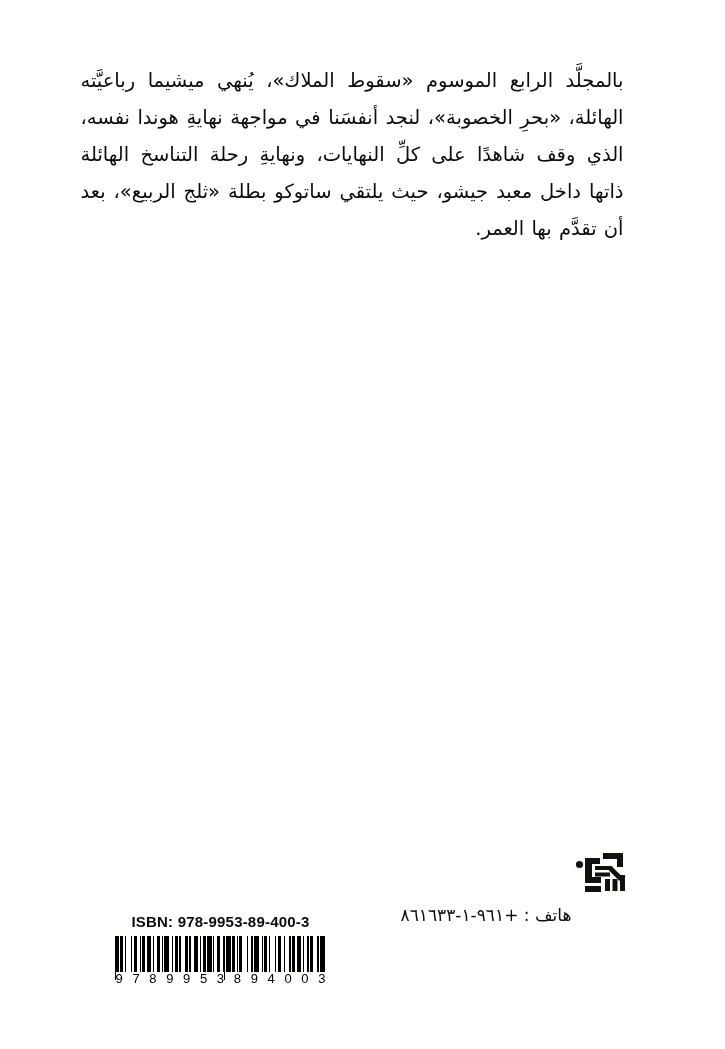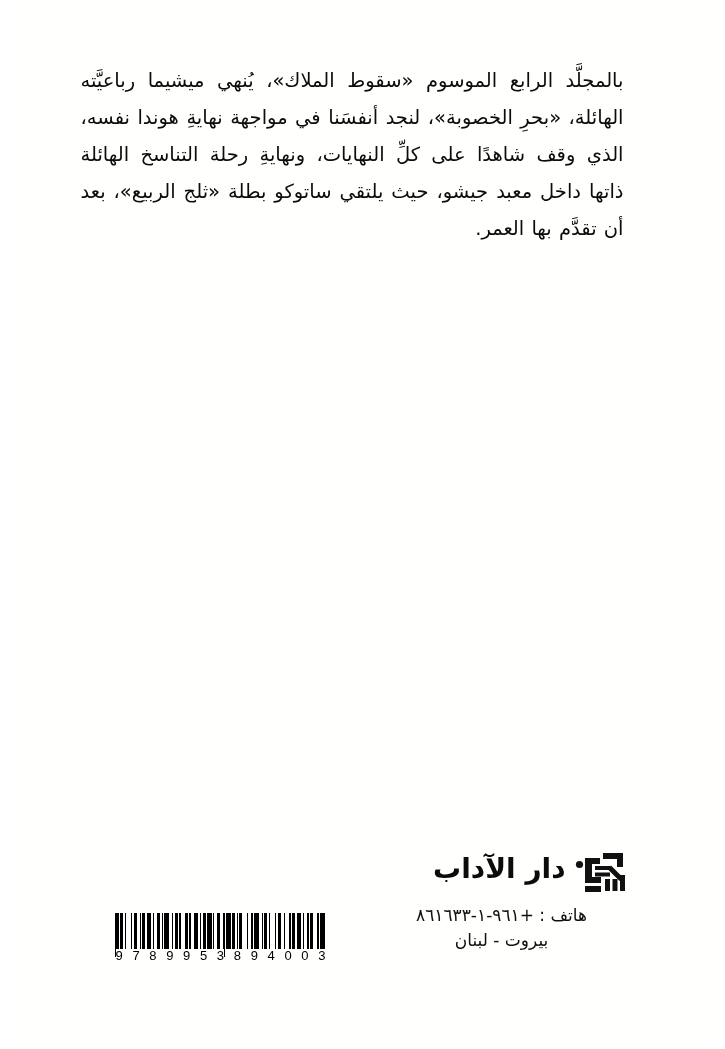--- a/index.html
+++ b/index.html
@@ -83,21 +83,22 @@
     text-align: left;
     direction: rtl;
   }
   .contact-line {
     font-family: "DejaVu Sans", "Liberation Sans", sans-serif;
     font-size: 17px;
     line-height: 25px;
     color: #101010;
     white-space: nowrap;
     unicode-bidi: plaintext;
-    text-align: center;
+    text-align: left;
+    margin-left: 24px;
   }
   .contact-line.city {
     letter-spacing: 1px;
   }
 
   
   .isbn-block {
     position: absolute;
     left: 100px;
     top: 913px;
@@ -184,33 +185,32 @@
 
           <polygon points="36,18.5 48,30.5 44.5,34 32.5,22"></polygon>
 
           <rect x="30" y="32" width="5" height="12"></rect>
           <rect x="37.5" y="32" width="5" height="12"></rect>
           <rect x="45" y="28" width="5" height="16"></rect>
 
           <rect x="10" y="39" width="16" height="6"></rect>
         </g>
       </svg>
-      <div class="publisher-name">دار الآداب</div>
     </div>
 
     <div class="contact-lines">
       <div class="contact-line">
         <span>هاتف :</span>
         <span>+٩٦١-١-٨٦١٦٣٣</span>
       </div>
-      <div class="contact-line city">بيروت - لبنان</div>
     </div>
   </div>
 
   <div class="isbn-block">
+    <div class="isbn-text">ISBN: 978-9953-89-400-3</div>
     <div class="barcode-wrap">
       <div class="barcode-bars" id="barcode-bars">
           <span class="tall" style="width: 4.8px;"></span>
           <span class="w" style="width: 1.6px;"></span>
           <span class="tall" style="width: 3.2px;"></span>
           <span class="w" style="width: 1.6px;"></span>
           <span style="width: 1.6px;"></span>
           <span class="w" style="width: 4.8px;"></span>
           <span style="width: 1.6px;"></span>
           <span class="w" style="width: 1.6px;"></span>

